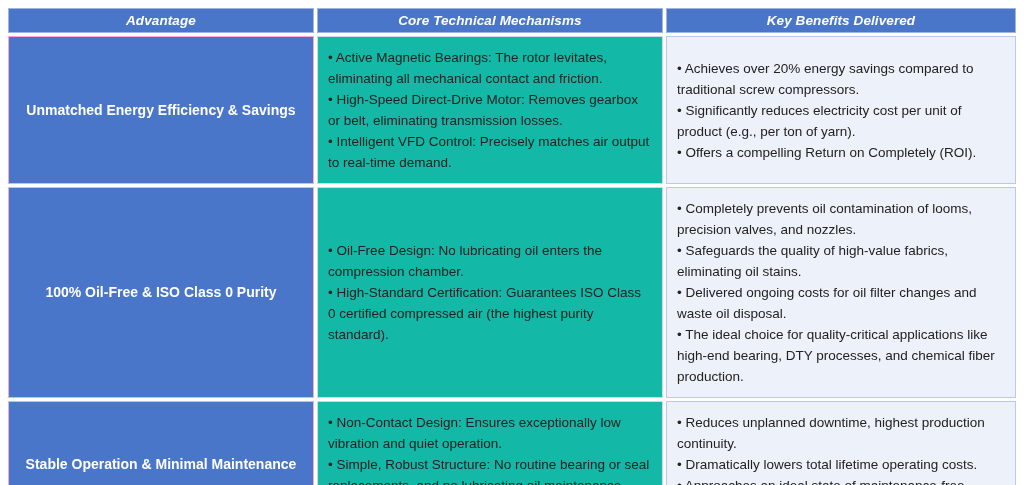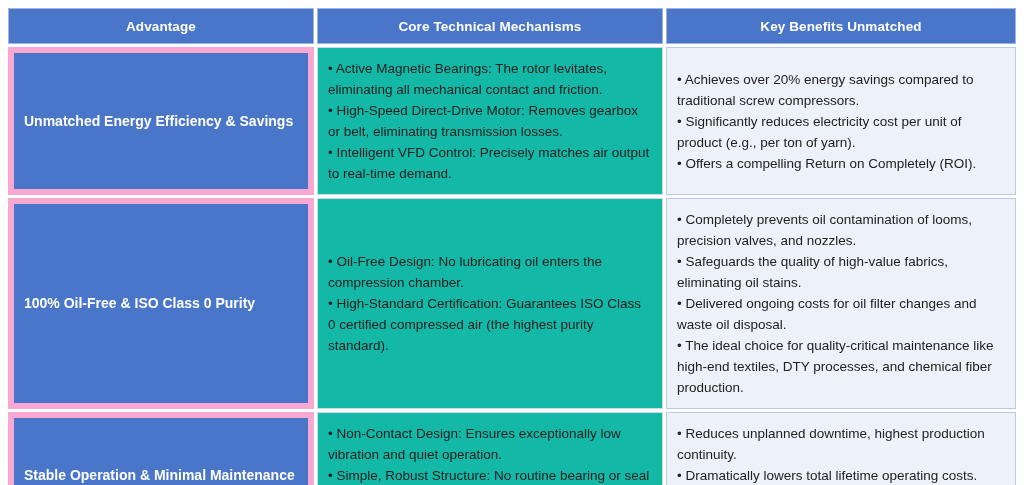--- a/index.html
+++ b/index.html
@@ -23,36 +23,37 @@
   col.c3 { width: 349px; }
 
   th.head-cell {
     background: #4A76CA;
     border: 1px solid #9fb5e0;
     color: #ffffff;
     font-size: 13.5px;
     font-weight: bold;
     text-align: center;
     vertical-align: middle;
-    height: 36px;
+    height: 25px;
     padding: 4px 18px;
     letter-spacing: 0.1px;
+    font-style: italic;
   }
   td {
     vertical-align: middle;
     padding: 10px 10px;
     font-size: 13.5px;
     line-height: 21px;
   }
   td.advantage-cell {
     background: #4A76CA;
-    border: 6px solid #f9a8d4;
+    border: 1px solid #f9a8d4;
     color: #ffffff;
     font-weight: bold;
-    text-align: left;
+    text-align: center;
     font-size: 14px;
   }
   td.mech-cell {
     background: #14b8a6;
     border: 1px solid #ccd9ee;
     color: #222222;
   }
   td.benefit-cell {
     background: #EDF1F9;
     border: 1px solid #b9c9e6;
@@ -73,21 +74,21 @@
   <table class="comparison">
     <colgroup>
       <col class="c1">
         <col class="c2">
         <col class="c3">
     </colgroup>
     <thead>
       <tr>
         <th class="head-cell">Advantage</th>
         <th class="head-cell">Core Technical Mechanisms</th>
-        <th class="head-cell">Key Benefits Unmatched</th>
+        <th class="head-cell">Key Benefits Delivered</th>
       </tr>
     </thead>
     <tbody>
       <tr class="r1">
         <td class="advantage-cell">Unmatched Energy Efficiency &amp; Savings</td>
         <td class="mech-cell">
             <div class="bullet-item">• Active Magnetic Bearings: The rotor levitates, eliminating all mechanical contact and friction.</div>
             <div class="bullet-item">• High-Speed Direct-Drive Motor: Removes gearbox or belt, eliminating transmission losses.</div>
             <div class="bullet-item">• Intelligent VFD Control: Precisely matches air output to real-time demand.</div>
           </td>
@@ -100,21 +101,21 @@
       <tr class="r2">
         <td class="advantage-cell">100% Oil-Free &amp; ISO Class 0 Purity</td>
         <td class="mech-cell">
             <div class="bullet-item">• Oil-Free Design: No lubricating oil enters the compression chamber.</div>
             <div class="bullet-item">• High-Standard Certification: Guarantees ISO Class 0 certified compressed air (the highest purity standard).</div>
           </td>
         <td class="benefit-cell">
             <div class="bullet-item">• Completely prevents oil contamination of looms, precision valves, and nozzles.</div>
             <div class="bullet-item">• Safeguards the quality of high-value fabrics, eliminating oil stains.</div>
             <div class="bullet-item">• Delivered ongoing costs for oil filter changes and waste oil disposal.</div>
-            <div class="bullet-item">• The ideal choice for quality-critical maintenance like high-end textiles, DTY processes, and chemical fiber production.</div>
+            <div class="bullet-item">• The ideal choice for quality-critical applications like high-end bearing, DTY processes, and chemical fiber production.</div>
           </td>
       </tr>
       <tr class="r3">
         <td class="advantage-cell">Stable Operation &amp; Minimal Maintenance</td>
         <td class="mech-cell">
             <div class="bullet-item">• Non-Contact Design: Ensures exceptionally low vibration and quiet operation.</div>
             <div class="bullet-item">• Simple, Robust Structure: No routine bearing or seal replacements, and no lubricating oil maintenance required.</div>
           </td>
         <td class="benefit-cell">
             <div class="bullet-item">• Reduces unplanned downtime, highest production continuity.</div>

